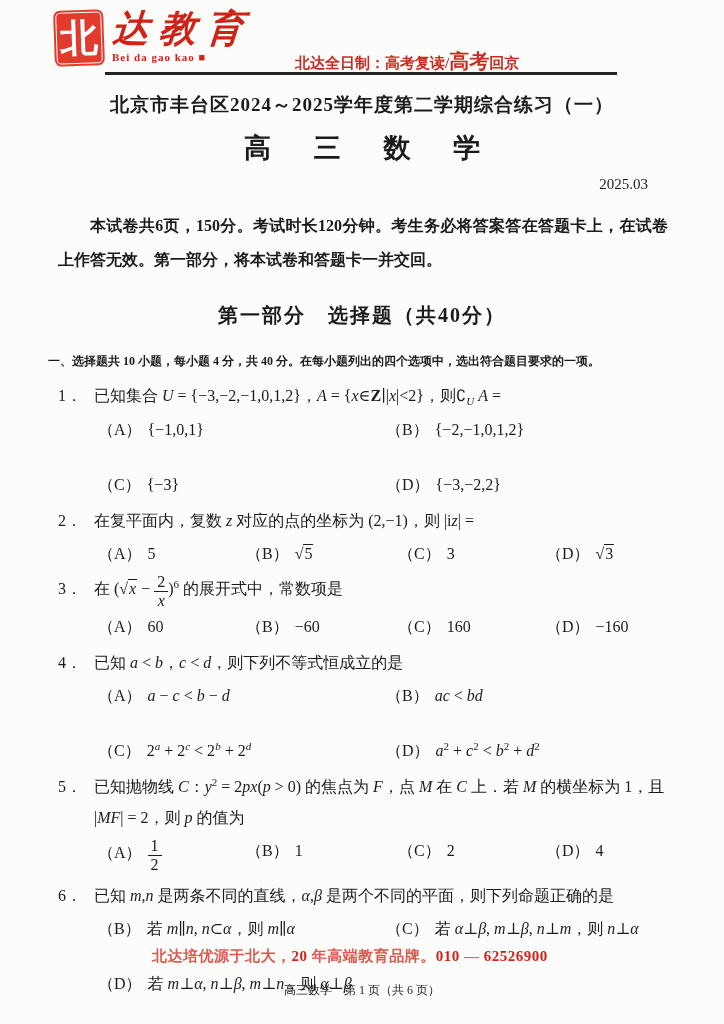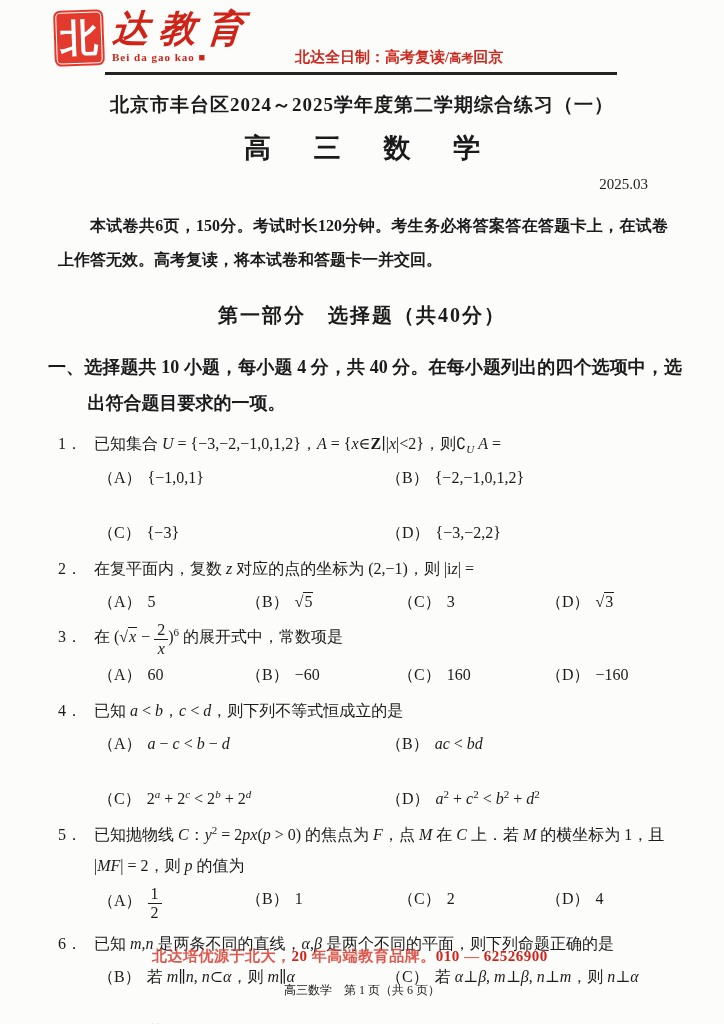--- a/index.html
+++ b/index.html
@@ -20,34 +20,34 @@
   .logo-right{margin-left:8px;}
   .logo-text{
     color:#d02318;font-size:37px;font-weight:bold;line-height:1.05;
     letter-spacing:10px;transform:skewX(-4deg);font-style:italic;
   }
   .logo-sub{color:#d02318;font-size:11px;font-weight:bold;margin-top:2px;letter-spacing:1px;}
   .tagline{
     position:absolute;top:48px;left:295px;color:#ca2b20;font-size:15px;
     font-weight:bold;white-space:nowrap;
   }
-  .tagline .hv{font-weight:900;font-size:12px;}
+  .tagline .hv{font-weight:900;font-size:20px;}
   .header-rule{position:absolute;top:72px;left:105px;width:512px;height:3px;background:#232323;}
   
   .title{margin-top:92px;text-align:center;font-size:19px;font-weight:bold;letter-spacing:1px;}
   .subject{text-align:center;font-size:27px;font-weight:bold;letter-spacing:18px;margin-top:12px;text-indent:18px;}
   .date{text-align:right;margin-right:76px;font-size:15px;margin-top:10px;}
   
   .instructions{
     margin:16px 56px 0 58px;font-size:16px;line-height:2.15;
     text-indent:2em;text-align:justify;font-weight:bold;
   }
   .section-title{text-align:center;font-size:20px;font-weight:bold;margin-top:24px;letter-spacing:2px;}
   .directions{
-    margin:20px 42px 0 48px;font-size:18px;font-weight:bold;line-height:2.0;
+    margin:20px 42px 0 48px;font-size:12px;font-weight:bold;line-height:2.0;
     padding-left:2.2em;text-indent:-2.2em;text-align:justify;
   }
   
   .questions{margin:6px 40px 0 58px;font-size:16px;}
   .q{margin-top:7px;}
   .q-head{display:flex;line-height:1.95;}
   .q-num{flex:0 0 36px;}
   .q-stem{flex:1;}
   .opts{display:grid;padding-left:40px;margin:5px 0 3px;row-gap:29px;line-height:1.6;}
   .opts.cols-2{grid-template-columns:288px 1fr;}
@@ -83,21 +83,21 @@
       </div>
     </div>
     <div class="tagline"><span>北达全日制：高考复读/</span><span class="hv">高考</span><span>回京</span></div>
     <div class="header-rule"></div>
   </div>
 
   <div class="title">北京市丰台区2024～2025学年度第二学期综合练习（一）</div>
   <div class="subject">高 三 数 学</div>
   <div class="date">2025.03</div>
 
-  <div class="instructions">本试卷共6页，150分。考试时长120分钟。考生务必将答案答在答题卡上，在试卷上作答无效。高考复读，将本试卷和答题卡一并交回。</div>
+  <div class="instructions">本试卷共6页，150分。考试时长120分钟。考生务必将答案答在答题卡上，在试卷上作答无效。第一部分，将本试卷和答题卡一并交回。</div>
 
   <div class="section-title">第一部分　选择题（共40分）</div>
 
   <div class="directions">一、选择题共 10 小题，每小题 4 分，共 40 分。在每小题列出的四个选项中，选出符合题目要求的一项。</div>
 
   <div class="questions" id="questions">
     <div class="q">
       <div class="q-head">
         <span class="q-num">1．</span>
         <span class="q-stem">已知集合 <i>U</i> = {−3,−2,−1,0,1,2}，<i>A</i> = {<i>x</i>∈<b>Z</b>∣|<i>x</i>|&lt;2}，则∁<sub><i>U</i></sub> <i>A</i> =</span>

